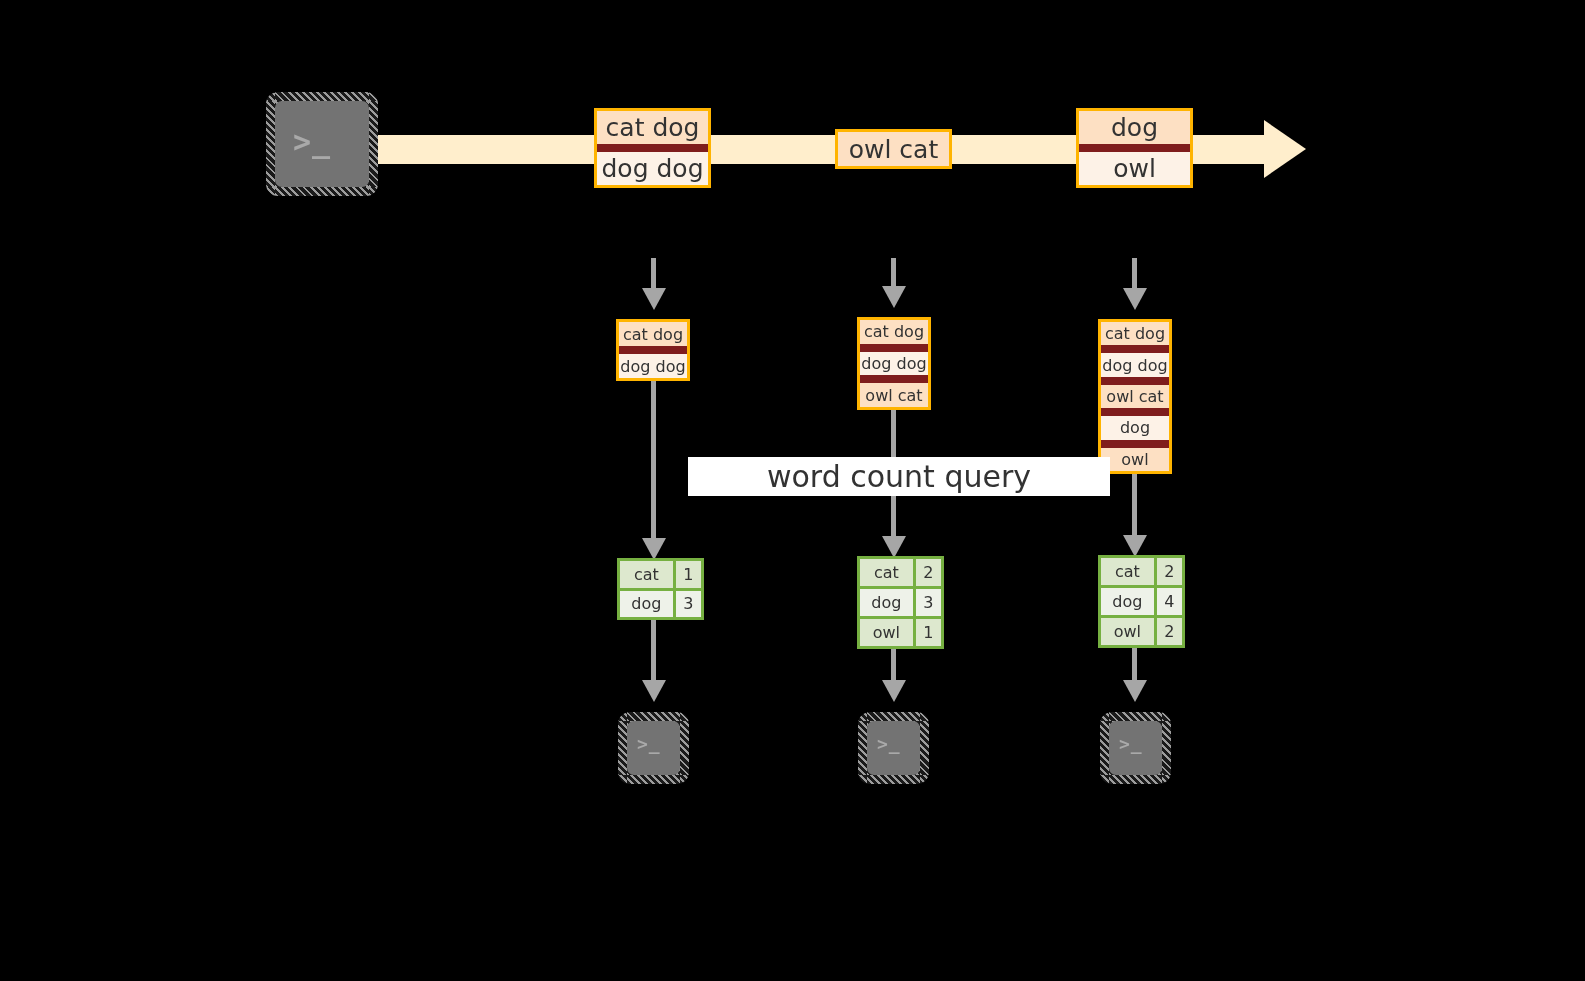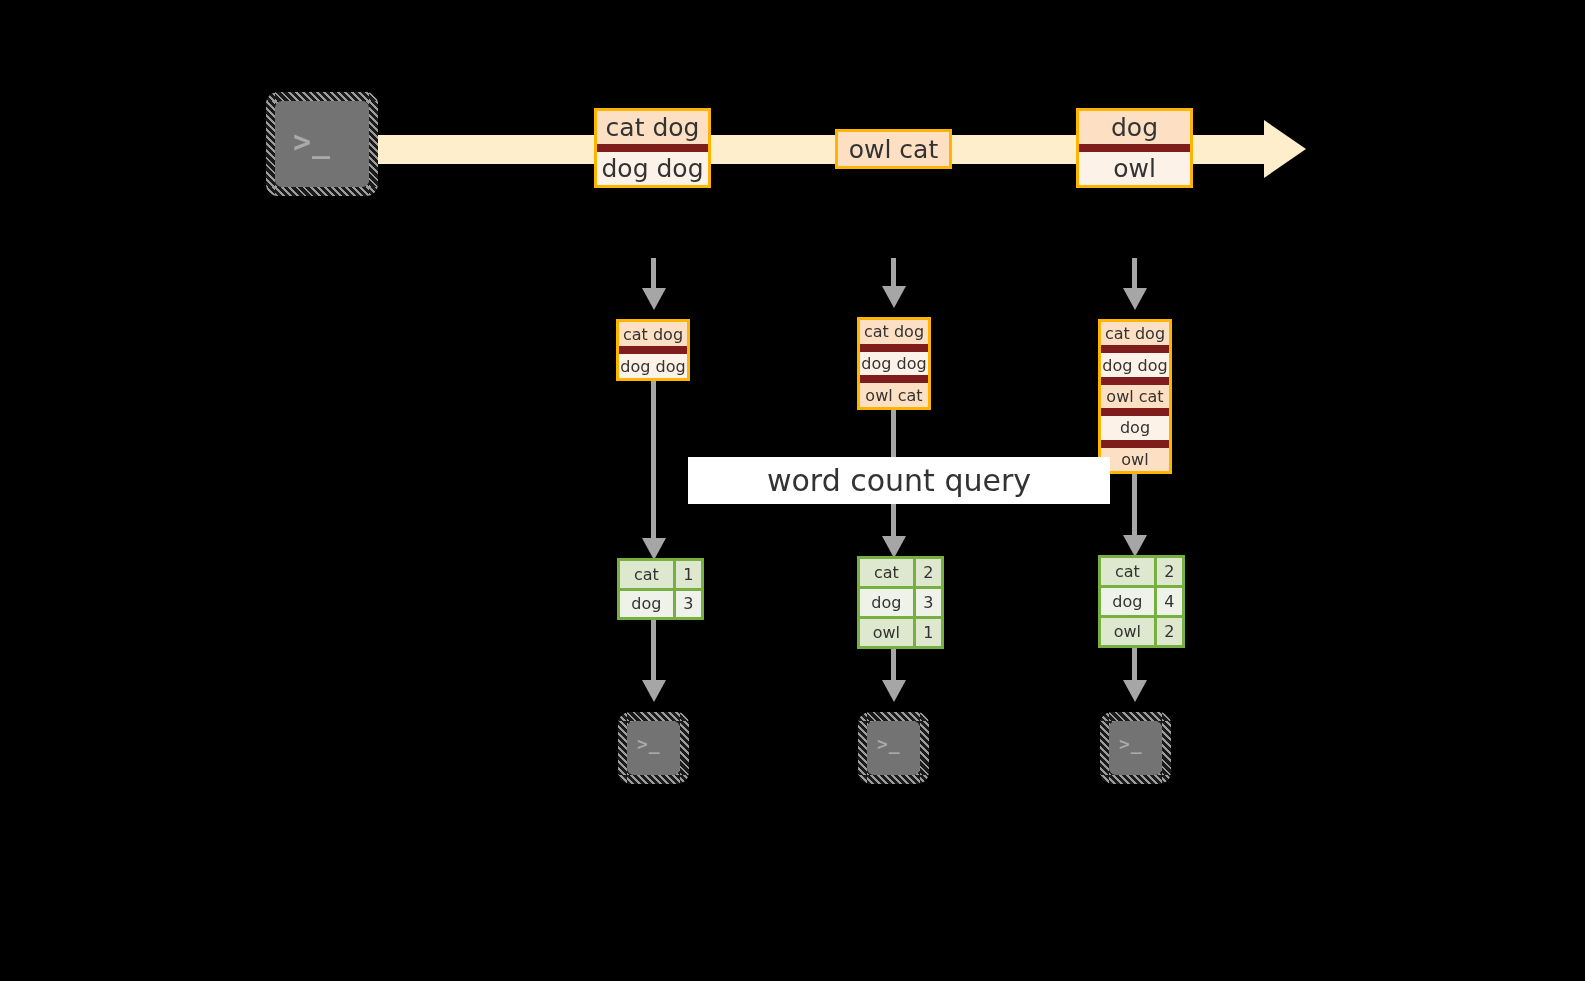--- a/index.html
+++ b/index.html
@@ -268,17 +268,17 @@
   </div>
 
   <div class="conn" style="left:1132px; top:648px; height:38px;"></div>
   <div class="conn-head" style="left:1123px; top:680px;"></div>
 
   <div class="term" style="left:1100px; top:712px; width:71px; height:72px;">
     <div class="term-inner"></div>
     <div class="term-glyph" style="left:10px; top:14px; font-size:18px;">&gt;_</div>
   </div>
 
-  <div class="query-band" style="left:688px; top:457px; width:422px; height:47px;">
+  <div class="query-band" style="left:688px; top:457px; width:422px; height:39px;">
     <span>word count query</span>
   </div>
 
 </div>
 
 </body></html>

